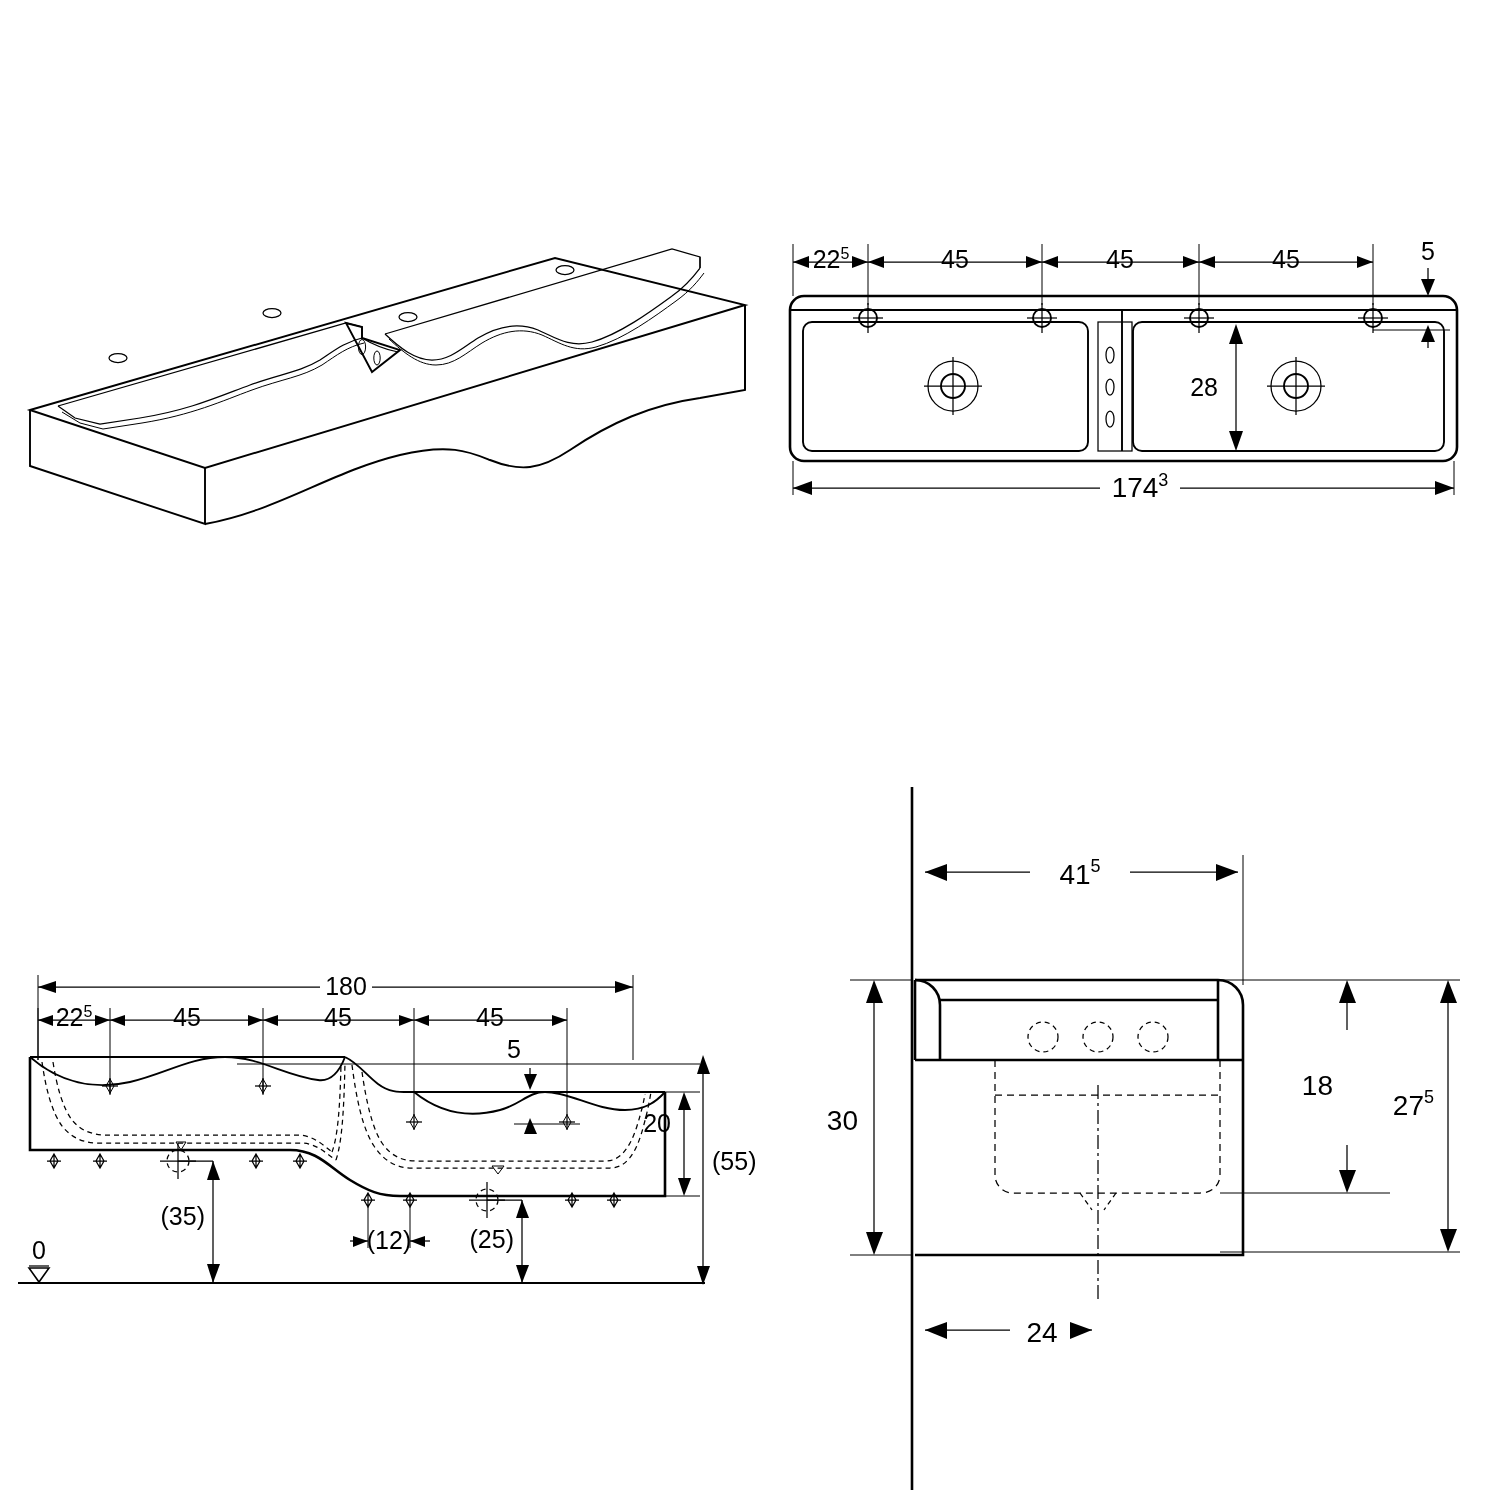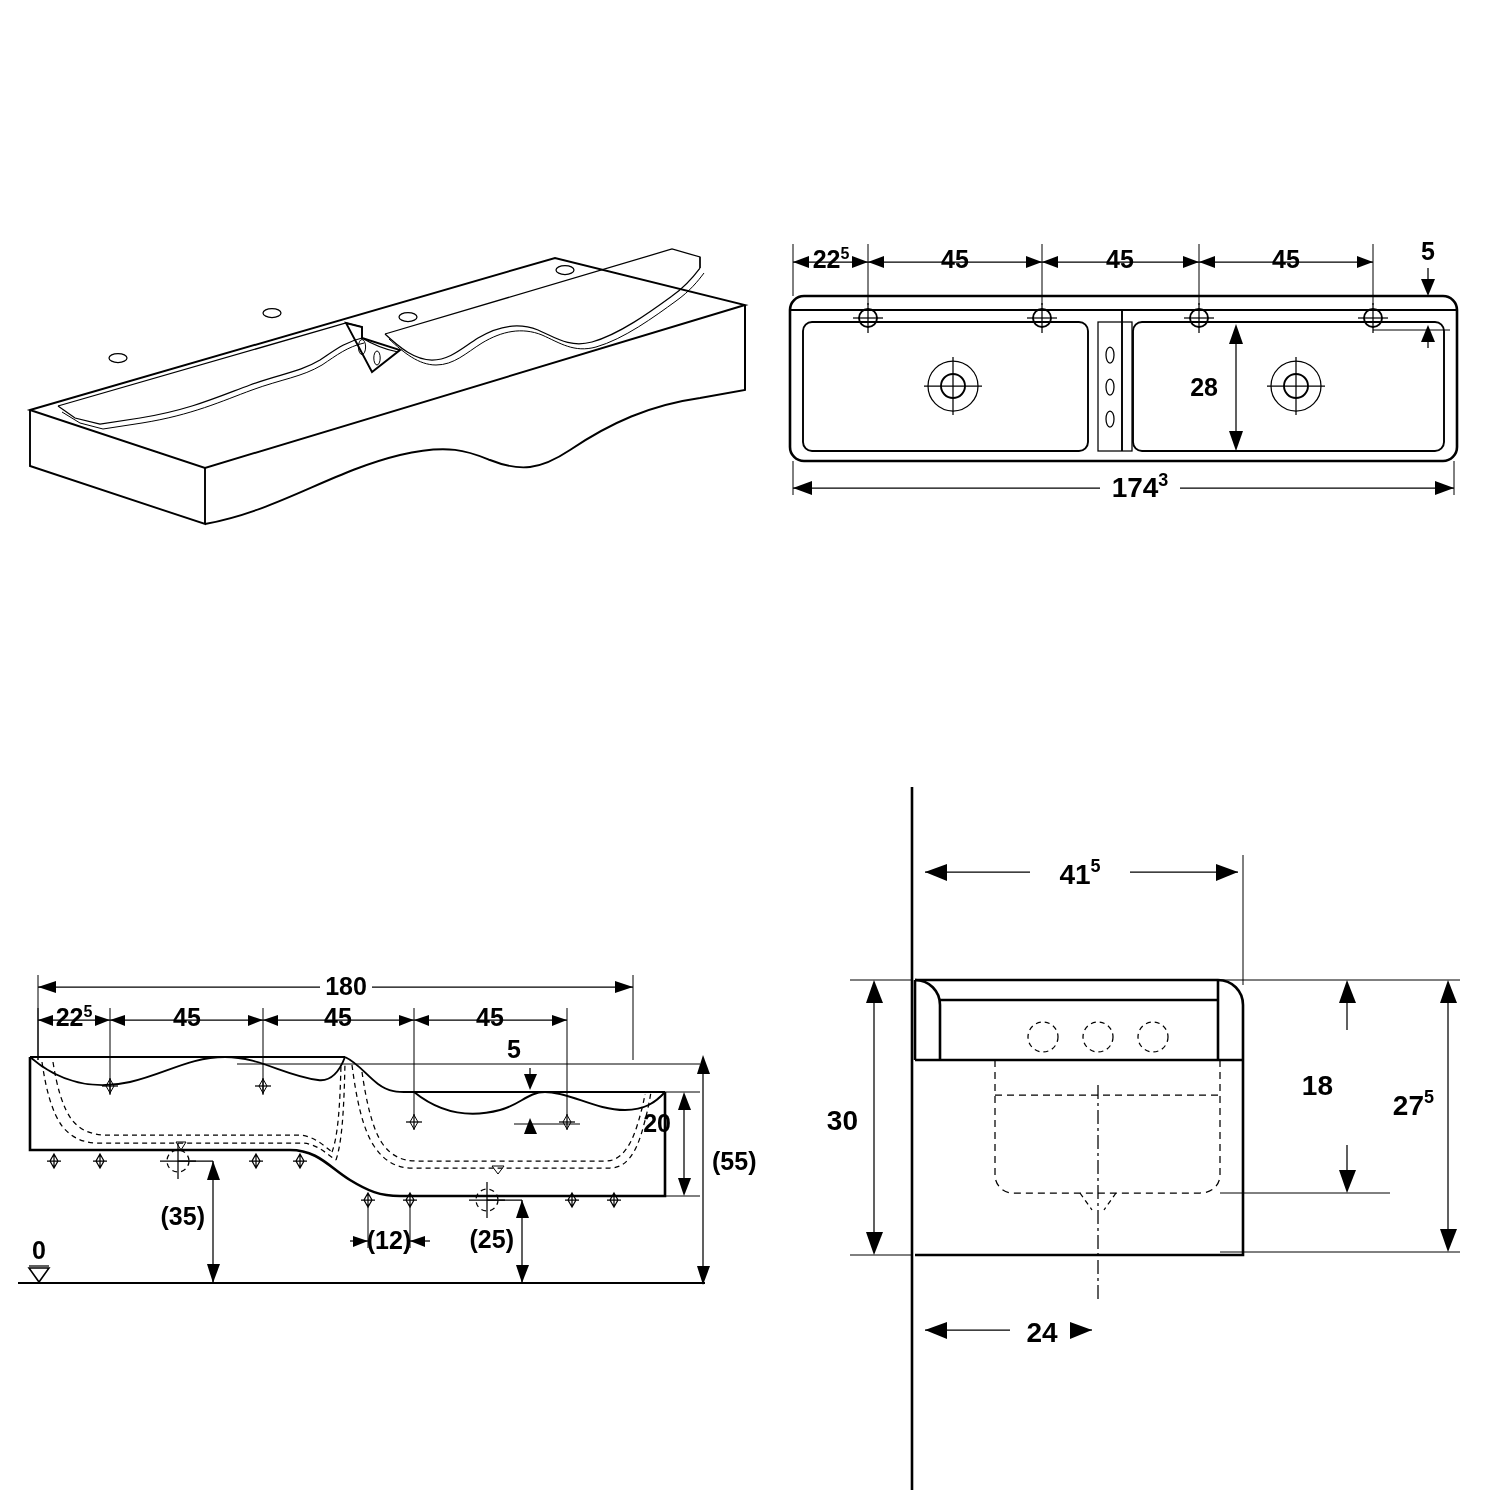--- a/index.html
+++ b/index.html
@@ -1,17 +1,17 @@
 <!DOCTYPE html>
 <html><head>
 <meta charset="utf-8">
 <style>
   html,body{margin:0;padding:0;background:#ffffff;}
   body{width:1500px;height:1500px;font-family:"Liberation Sans",sans-serif;}
-  #sheet{position:relative;width:1500px;height:1500px;background:#ffffff;overflow:hidden;font-weight:bold;}
+  #sheet{position:relative;width:1500px;height:1500px;background:#ffffff;overflow:hidden;}
   svg{display:block;}
   .ln{stroke:#000;fill:none;}
   .thick{stroke-width:2.6;}
   .med{stroke-width:1.9;}
   .thin{stroke-width:1.25;}
   .hair{stroke-width:1.0;}
   .dash{stroke-dasharray:7 5;}
   .dashs{stroke-dasharray:5 4;}
   .center{stroke-dasharray:14 4 3 4;}
   .dimtxt{font-family:"Liberation Sans",sans-serif;fill:#000;font-size:28px;}

